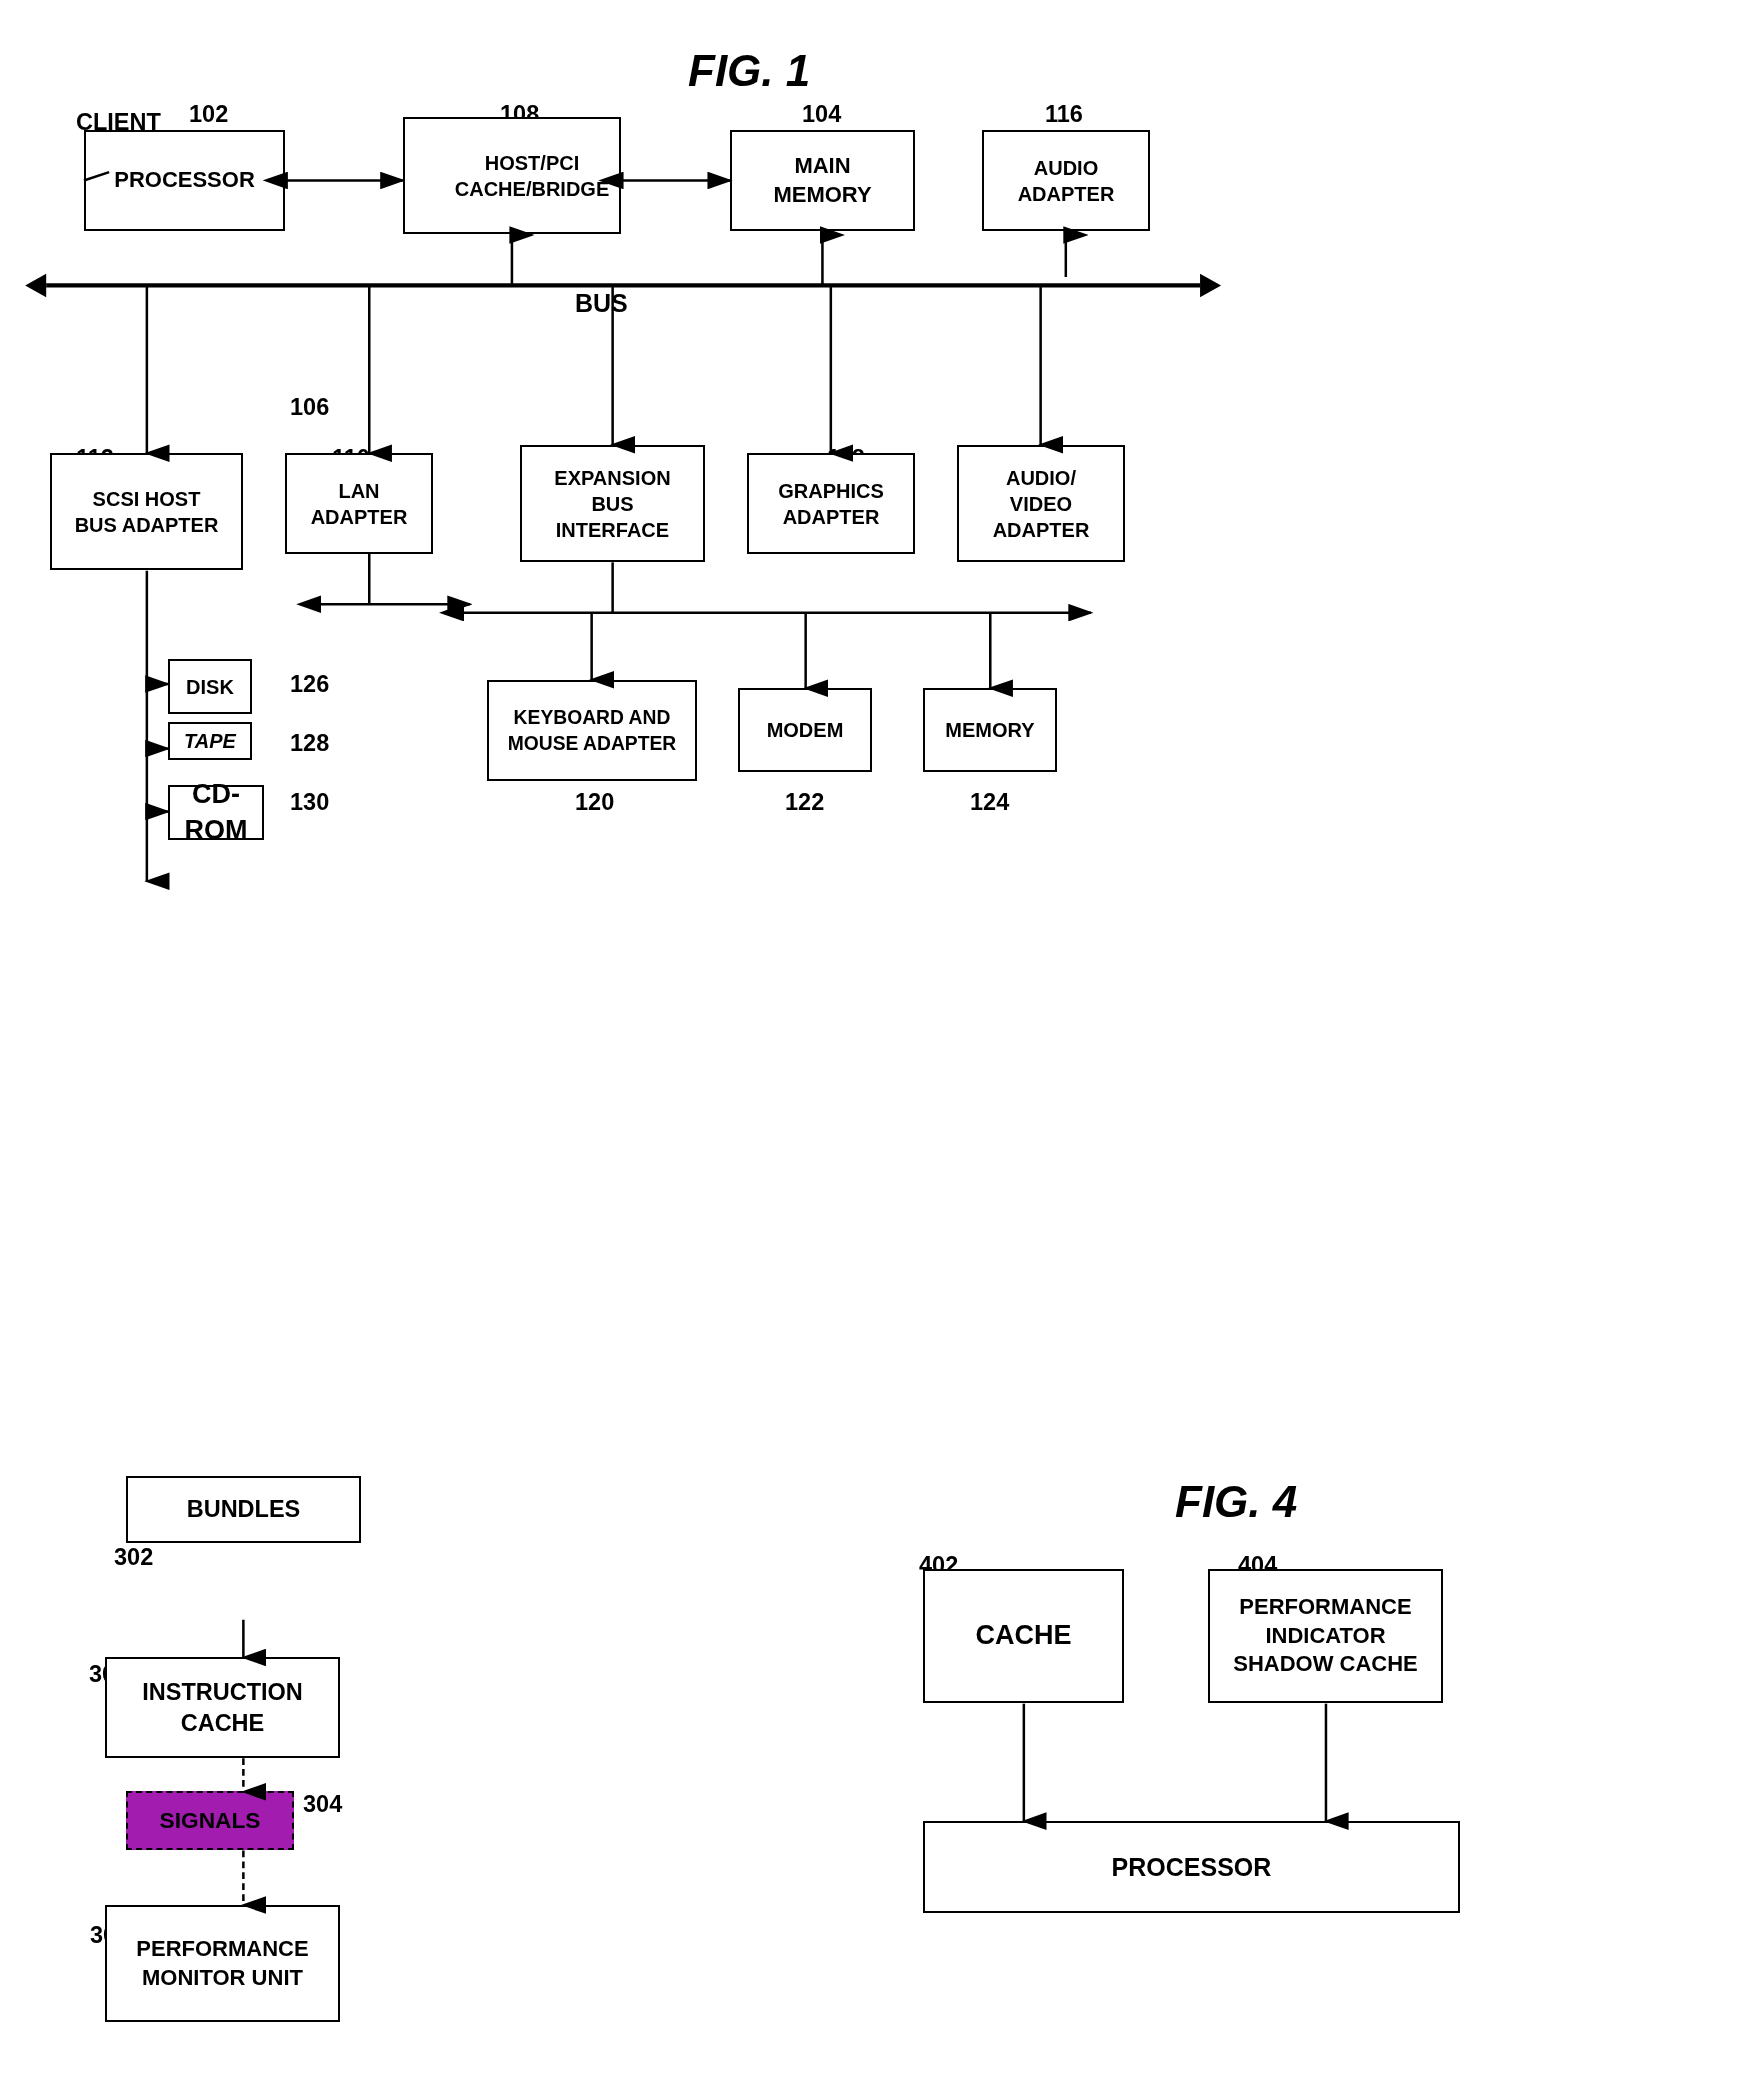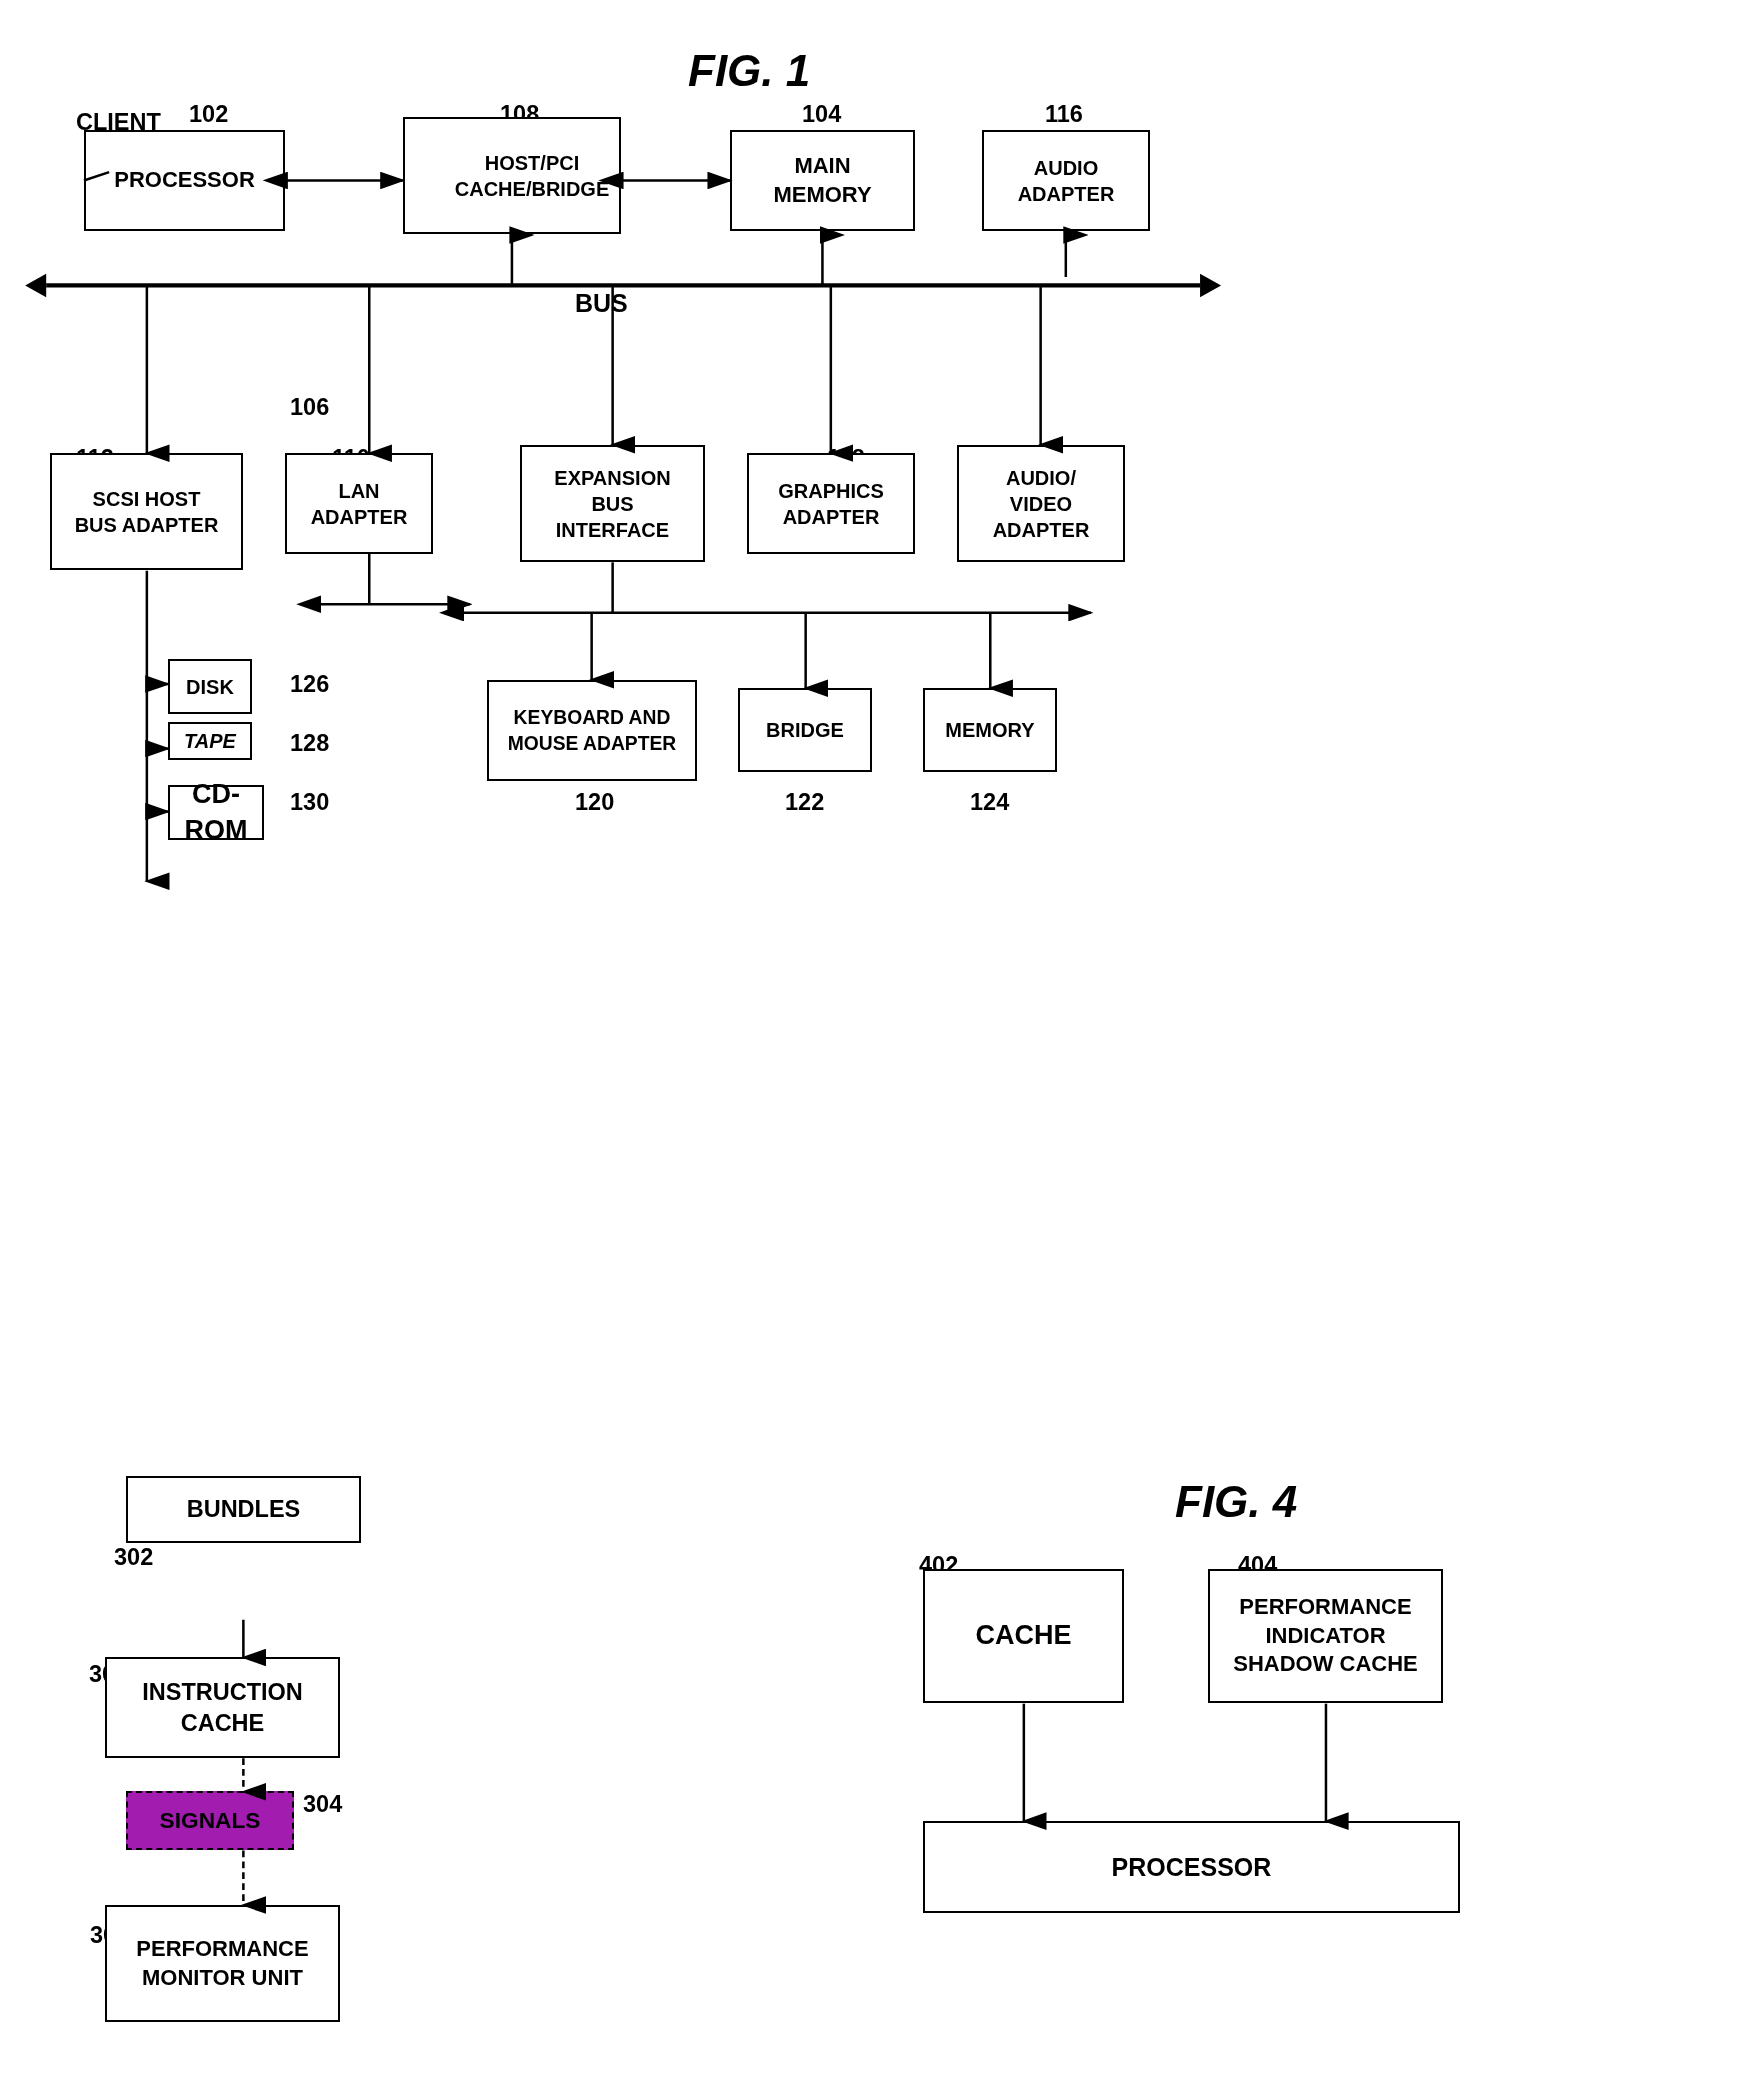--- a/index.html
+++ b/index.html
@@ -121,21 +121,21 @@
   <div class="ref-label" style="top:789px; left:260px;">130</div>
 
   <div class="box" style="top:659px; left:168px; width:84px; height:55px; font-size:20px;">DISK</div>
 
   <div class="box" style="top:722px; left:168px; width:84px; height:38px; font-size:20px;font-style:italic;">TAPE</div>
 
   <div class="box" style="top:785px; left:168px; width:96px; height:55px; font-size:27px;">CD-ROM</div>
 
   <div class="box" style="top:680px; left:487px; width:210px; height:101px; font-size:19.3px;">KEYBOARD AND<br>MOUSE ADAPTER</div>
 
-  <div class="box" style="top:688px; left:738px; width:134px; height:84px; font-size:20px;">BRIDGE</div>
+  <div class="box" style="top:688px; left:738px; width:134px; height:84px; font-size:20px;">MODEM</div>
 
   <div class="box" style="top:688px; left:923px; width:134px; height:84px; font-size:20px;">MEMORY</div>
 
   <div class="ref-label" style="top:789px; left:545px;">120</div>
   <div class="ref-label" style="top:789px; left:755px;">122</div>
   <div class="ref-label" style="top:789px; left:940px;">124</div>
 
   <div class="fig1-title" style="position:absolute; top:1477px; left:193px; font-size:44px;margin-left:16px;">FIG. 3</div>
 
   <div class="ref-label" style="top:1544px; left:84px;">302</div>

